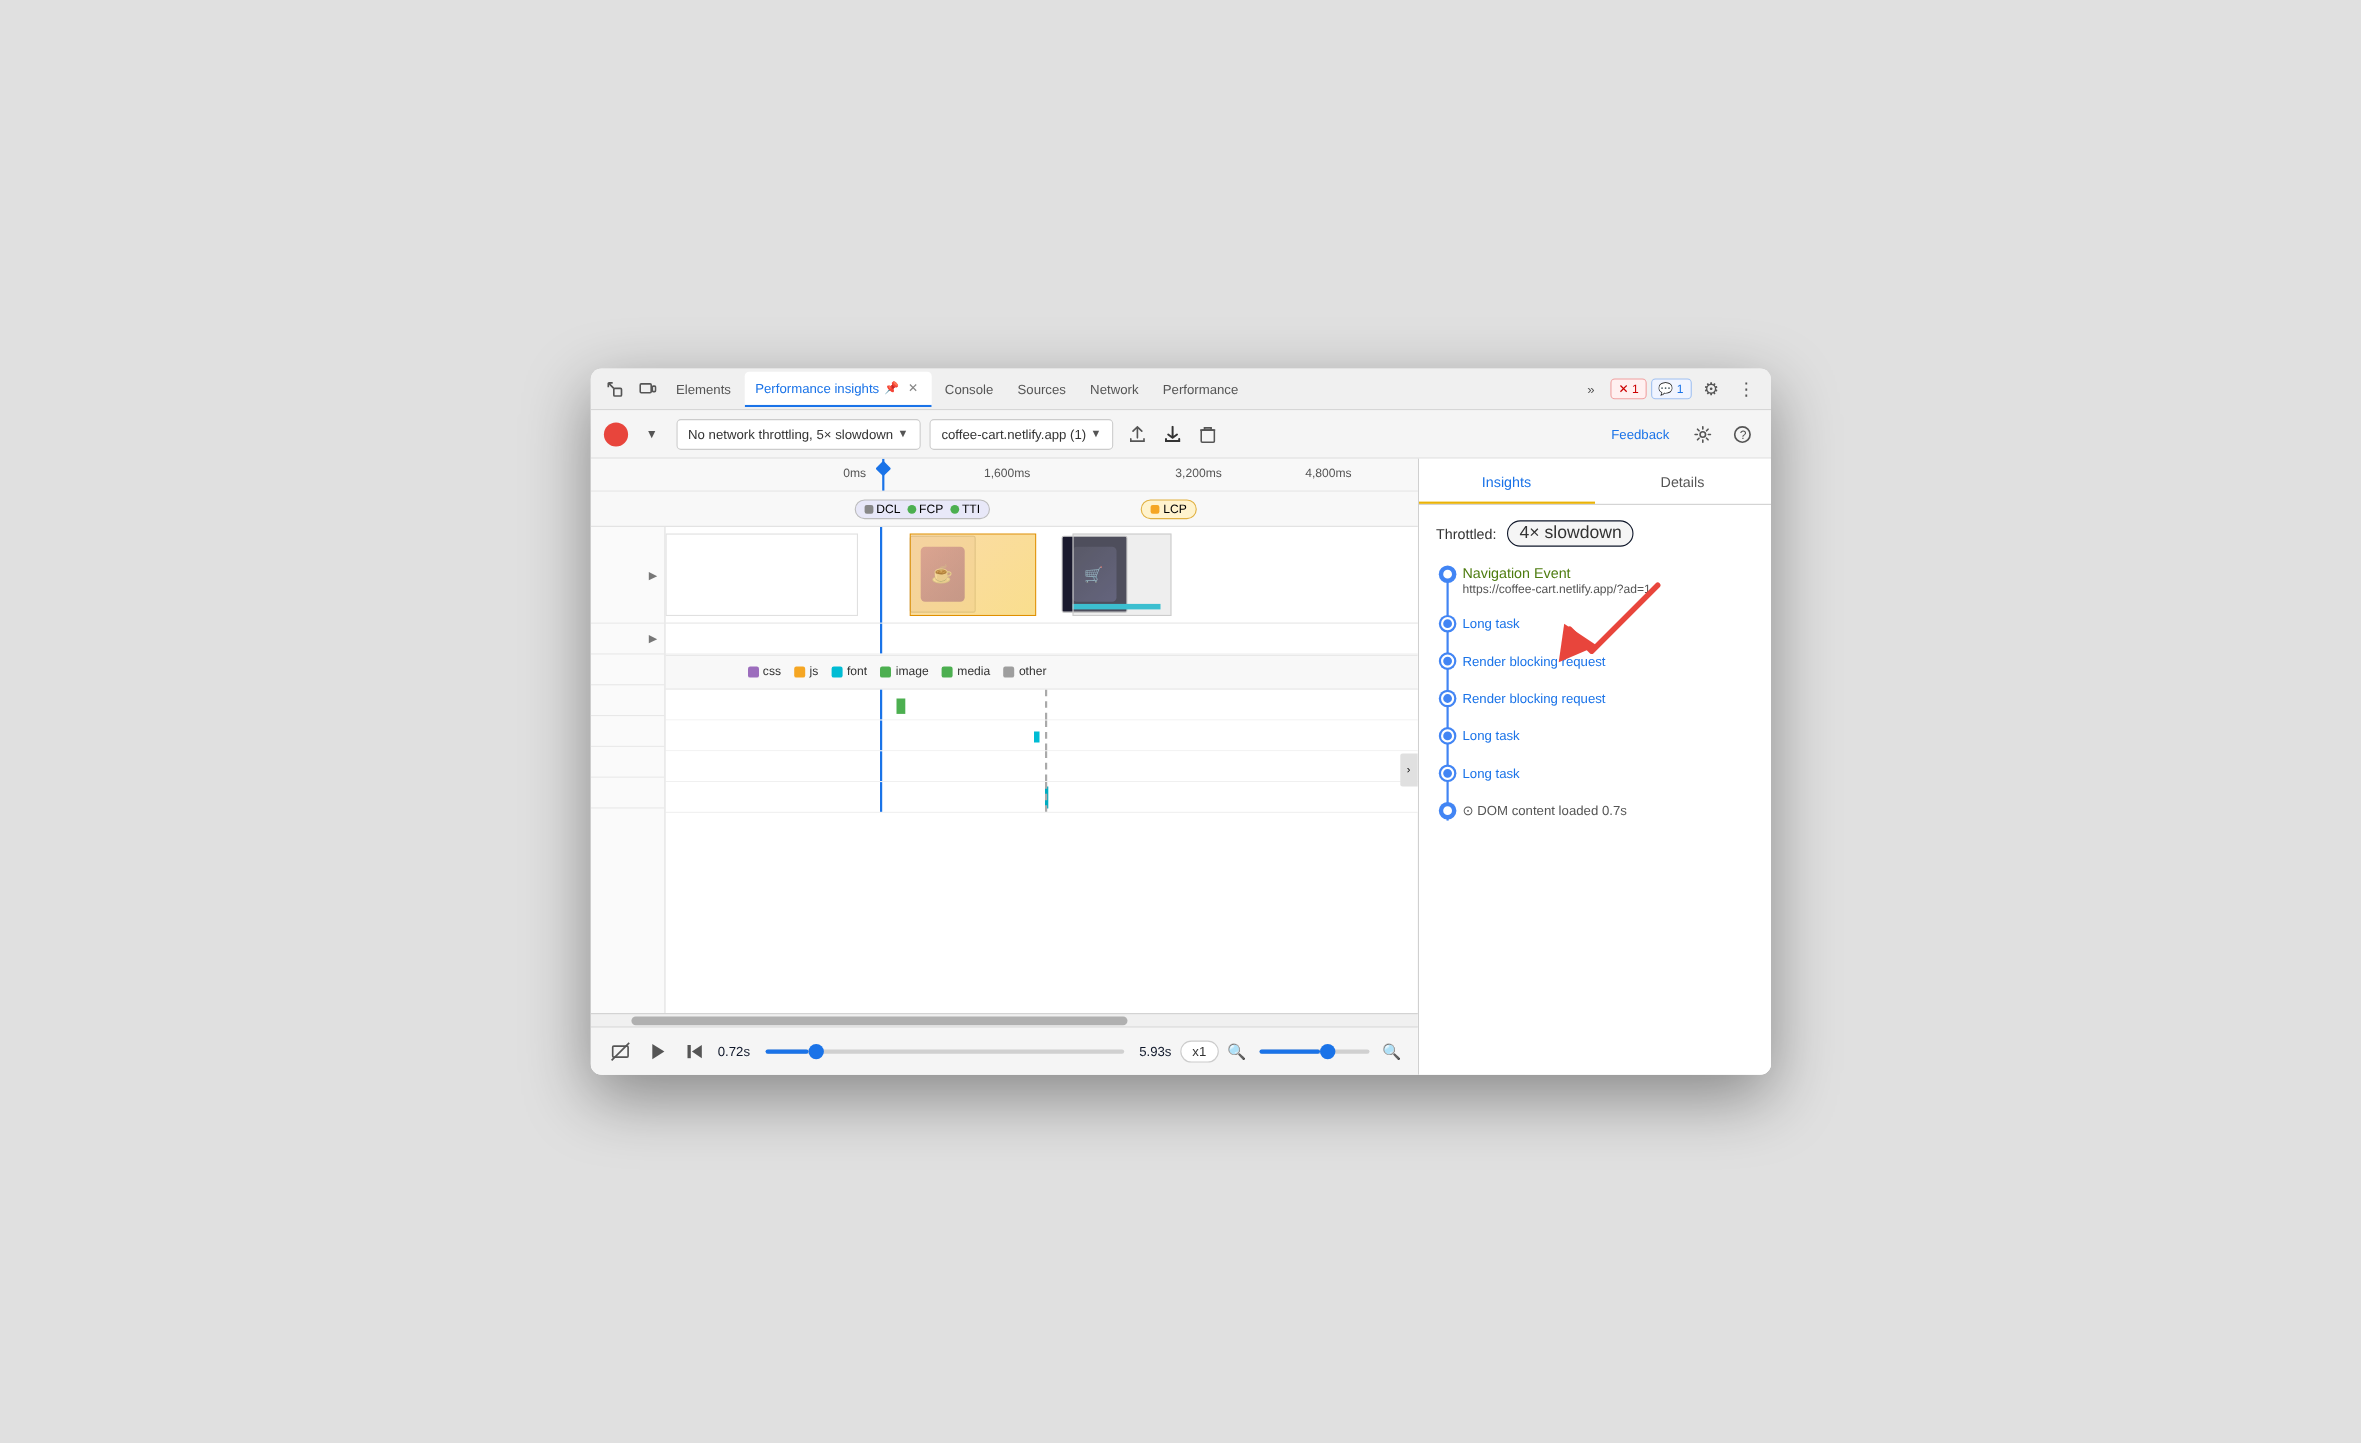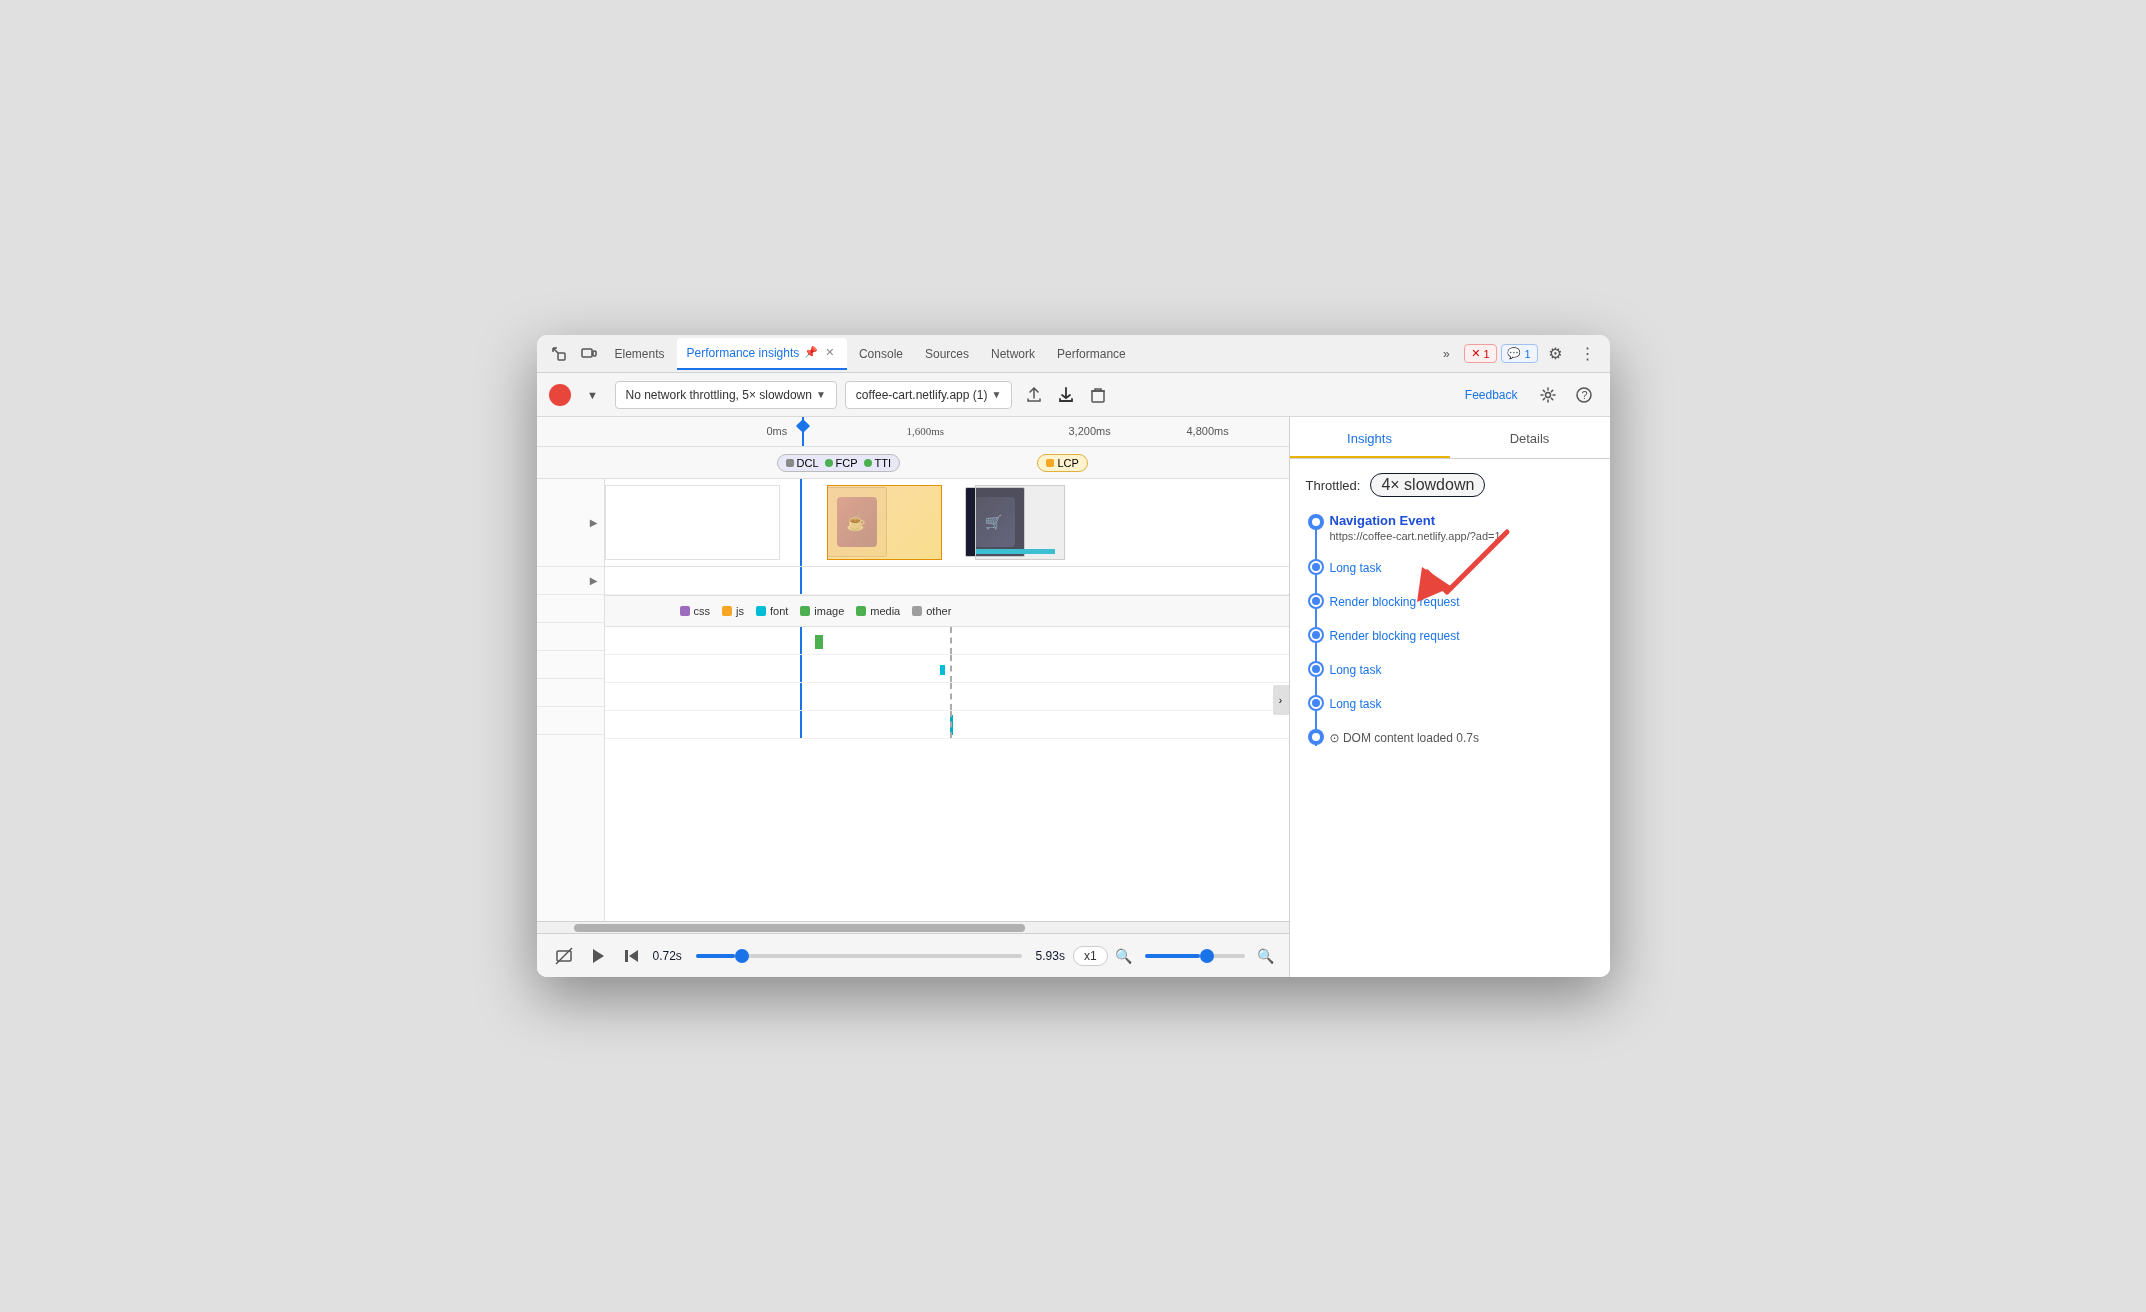--- a/index.html
+++ b/index.html
@@ -438,22 +438,22 @@
       background: #4285f4;
       border: 2px solid #fff;
       box-shadow: 0 0 0 2px #4285f4;
     }
     .insight-dot-outline {
       background: #fff;
       border: 2px solid #4285f4;
     }
     .insight-title {
       font-size: 13px;
-      font-weight: 700;
-      color: #1d4ed8;
+      font-weight: 400;
+      color: #4d7c0f;
     }
     .insight-url {
       font-size: 11px;
       color: #555;
       margin-top: 2px;
     }
     .insight-link {
       font-size: 12px;
       color: #1a73e8;
       text-decoration: none;
@@ -579,21 +579,21 @@
       </svg>
     </div>
   </div>
 
   <div class="main-content">
 
     <div class="timeline-area">
 
       <div class="time-ruler">
         <span class="time-marker" style="left: 230px;">0ms</span>
-        <span class="time-marker" style="left: 370px; font-family: Liberation Serif, serif;">1,600ms</span>
+        <span class="time-marker" style="left: 358px;">1,600ms</span>
         <span class="time-marker" style="left: 532px;">3,200ms</span>
         <span class="time-marker" style="left: 650px;">4,800ms</span>
 
         <div style="position:absolute; left:265px; top:0; bottom:0; width:2px; background:#1a73e8; z-index:10;">
           <div style="position:absolute; top:4px; left:-4px; width:10px; height:10px; background:#1a73e8; transform:rotate(45deg); border-radius:1px;"></div>
         </div>
       </div>
 
       <div class="milestone-row">
 

